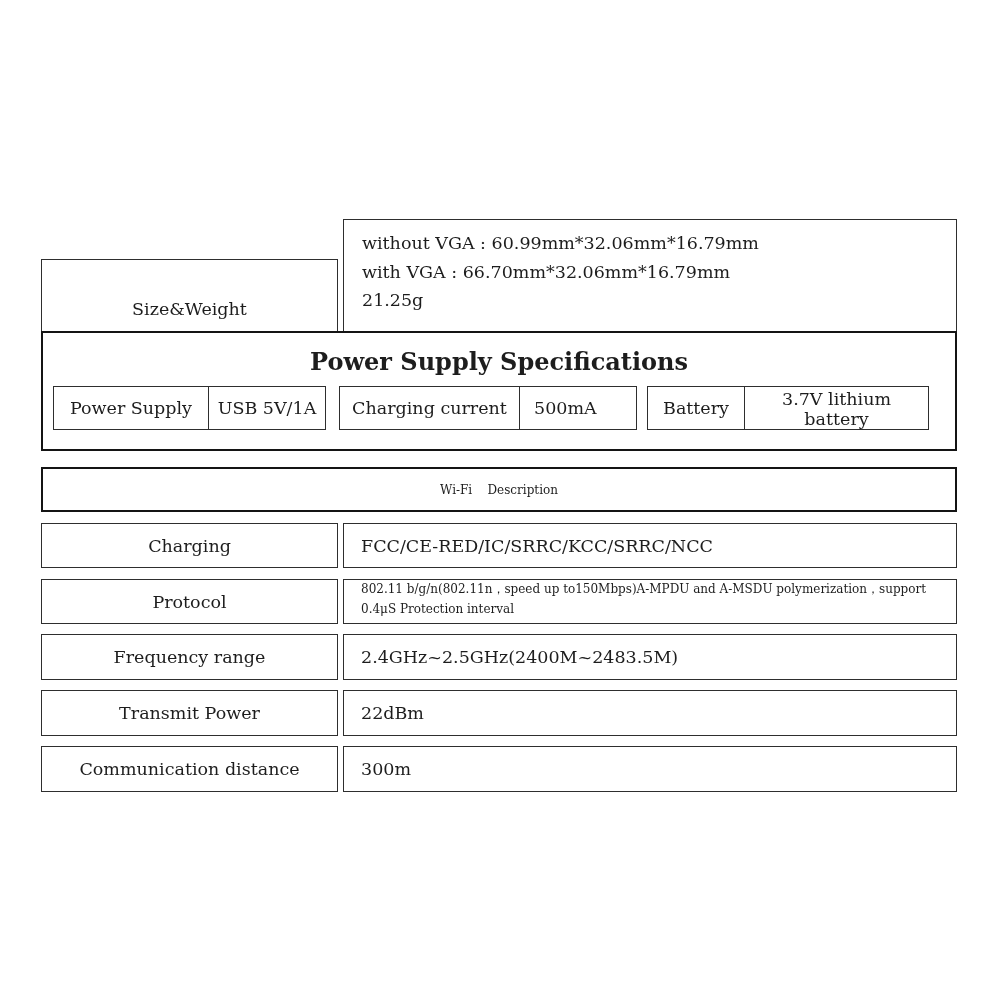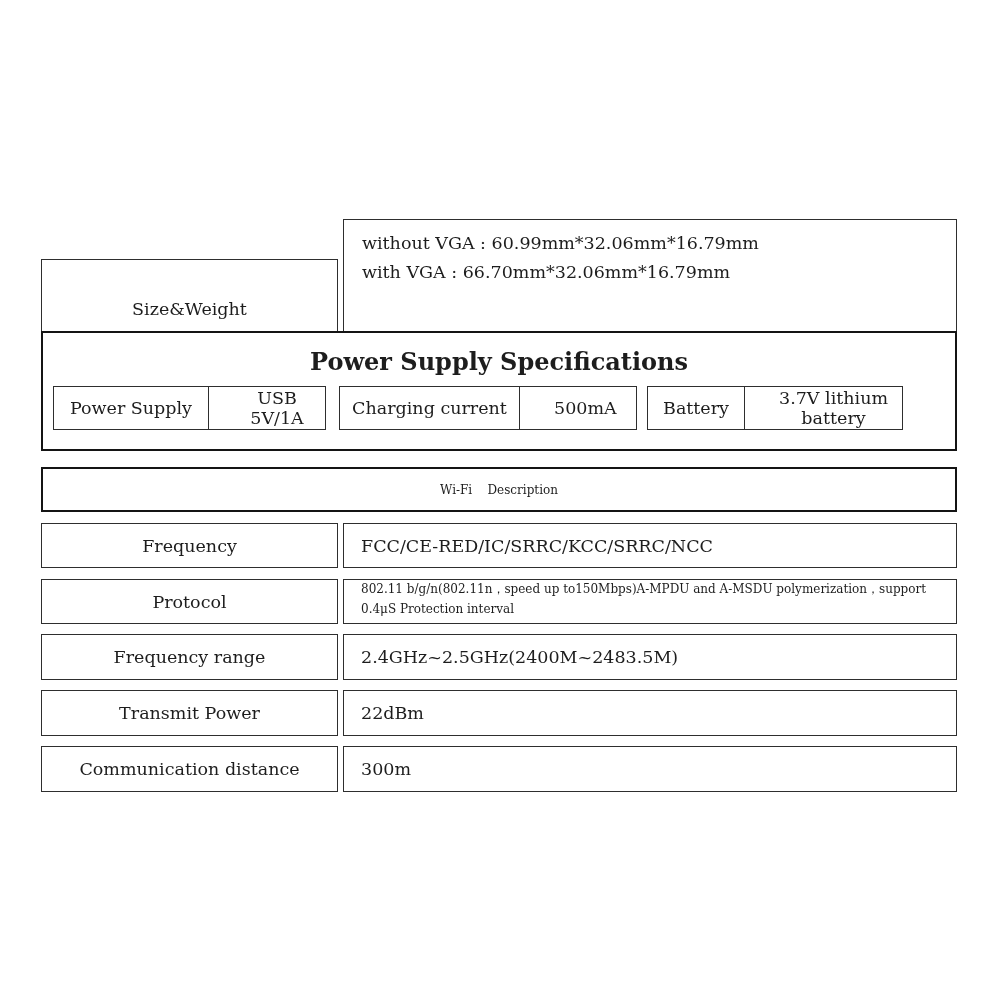--- a/index.html
+++ b/index.html
@@ -47,38 +47,37 @@
   .power-outer { left: 41px; top: 331px; width: 916px; height: 120px; }
   .power-title {
     position: absolute; left: 0; top: 14px; width: 100%;
     text-align: center; font-weight: bold; font-size: 24px;
   }
   .pcell {
     position: absolute; top: 53px; height: 44px;
     box-sizing: border-box;
     border: 1.5px solid #2e2e2e;
     display: flex;
-    gap: 20px;
   }
   .pcell .plabel {
     box-sizing: border-box;
     border-right: 1.5px solid #2e2e2e;
     display: flex; align-items: center; justify-content: center;
     text-align: center; height: 100%;
   }
   .pcell .pvalue {
     flex: 1; display: flex; align-items: center; justify-content: center;
     text-align: center; padding: 0 6px;
   }
   .pcell-1 { left: 10px;  width: 273px; }
   .pcell-1 .plabel { width: 155px; }
   .pcell-2 { left: 296px; width: 298px; }
   .pcell-2 .plabel { width: 180px; }
   .pcell-2 .pvalue { justify-content: flex-start; padding-left: 14px; }
-  .pcell-3 { left: 604px; width: 256px; }
+  .pcell-3 { left: 604px; width: 282px; align-items: flex-end; }
   .pcell-3 .plabel { width: 97px; }
   
   .wifi-header { left: 41px; top: 467px; width: 916px; height: 45px; }
   .wifi-title { font-weight: normal; font-size: 12px; white-space: pre; }
   .row-label { left: 41px; width: 297px; }
   .row-value { left: 343px; width: 614px; }
   .r-standard      { top: 523px; height: 45px; }
   .r-protocol      { top: 579px; height: 45px; }
   .r-frequency     { top: 634px; height: 46px; }
   .r-transmit      { top: 690px; height: 46px; }
@@ -93,20 +92,21 @@
 <body>
 
 <div class="canvas">
 
   <div class="box thin center-cell sw-label">
     <span>Size&amp;Weight</span>
   </div>
   <div class="box thin sw-value">
     <div>without VGA : 60.99mm*32.06mm*16.79mm</div>
     <div>with VGA : 66.70mm*32.06mm*16.79mm</div>
+    <div>21.25g</div>
   </div>
 
   <div class="box thick power-outer">
     <div class="power-title">Power Supply Specifications</div>
 
     <div class="pcell pcell-1">
       <div class="plabel">Power Supply</div>
       <div class="pvalue">USB 5V/1A</div>
     </div>
 
@@ -119,21 +119,21 @@
       <div class="plabel">Battery</div>
       <div class="pvalue">3.7V lithium battery</div>
     </div>
   </div>
 
   <div class="box thick center-cell wifi-header">
     <span class="wifi-title">Wi-Fi    Description</span>
   </div>
 
   <div class="box thin center-cell row-label r-standard">
-    <span>Frequency</span>
+    <span>Charging</span>
   </div>
   <div class="box thin value-cell row-value r-standard">
     <span>FCC/CE-RED/IC/SRRC/KCC/SRRC/NCC</span>
   </div>
 
   <div class="box thin center-cell row-label r-protocol">
     <span>Protocol</span>
   </div>
   <div class="box thin value-cell protocol-text row-value r-protocol">
     <span>802.11 b/g/n(802.11n，speed up to150Mbps)A-MPDU and A-MSDU polymerization，support 0.4μS Protection interval</span>

